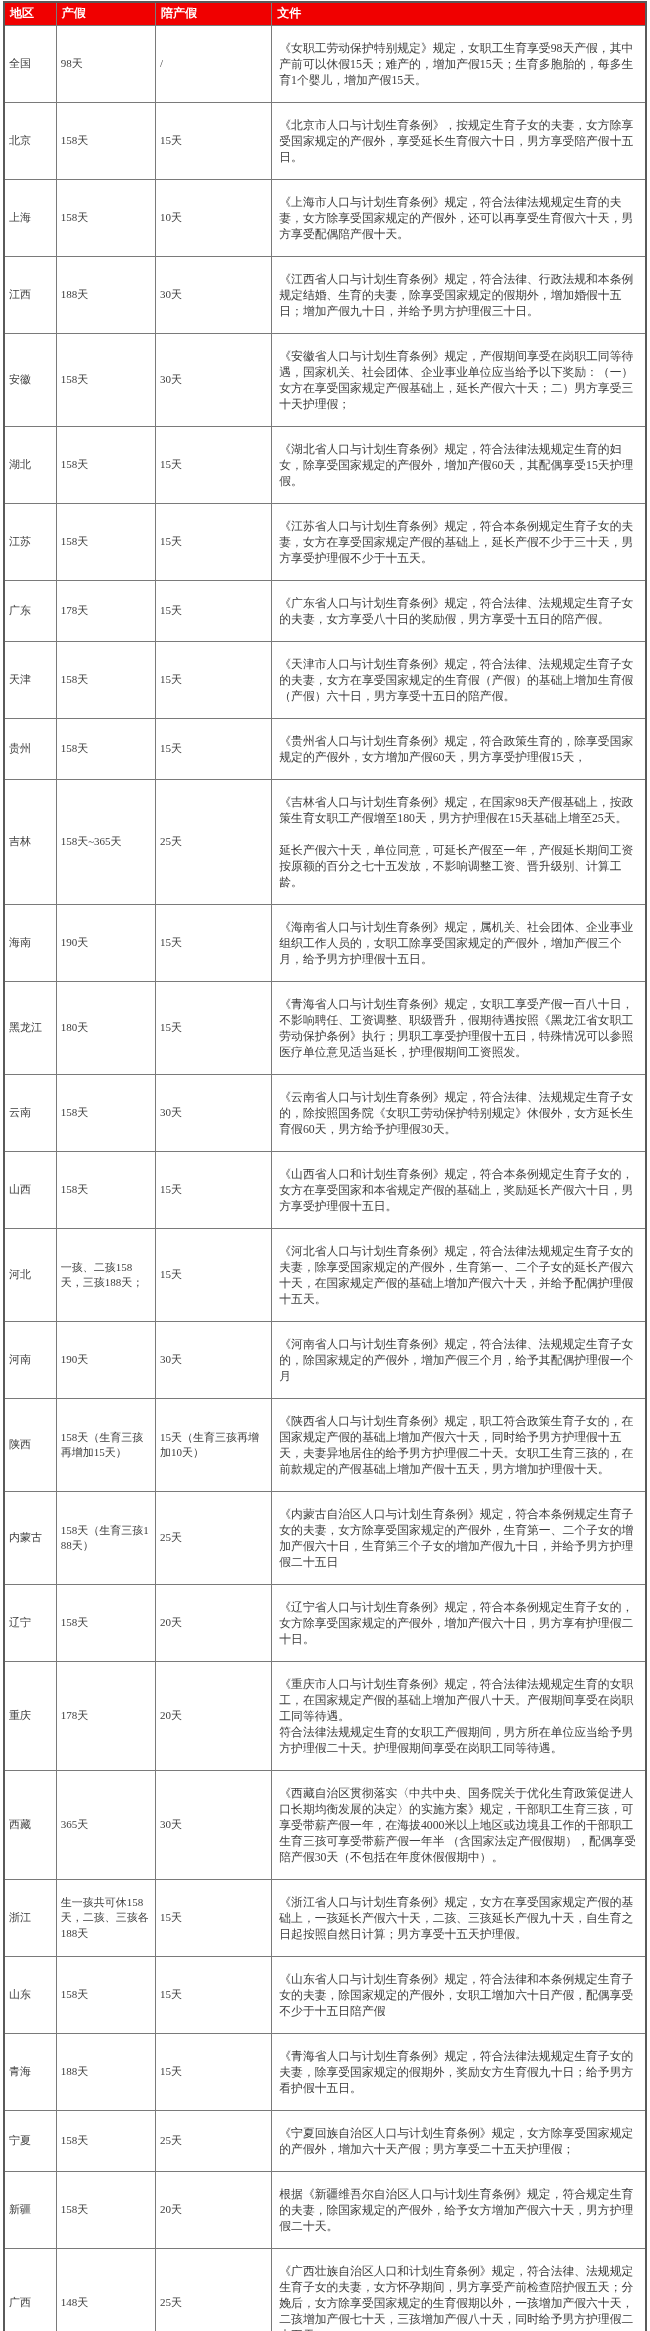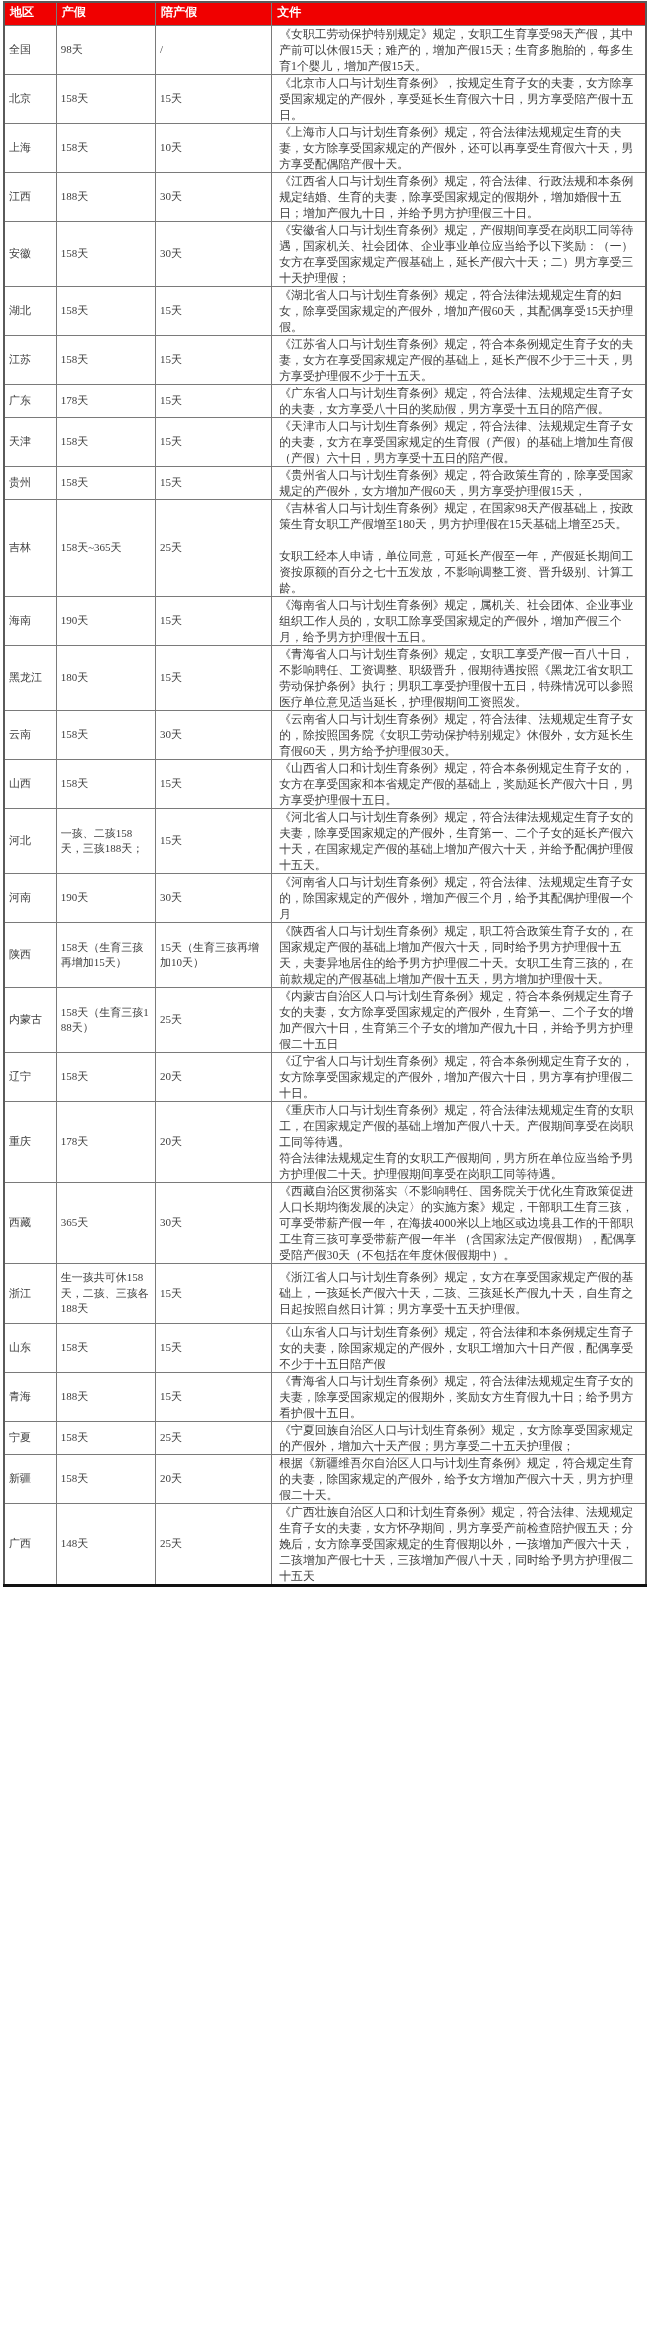--- a/index.html
+++ b/index.html
@@ -27,35 +27,34 @@
   col.c-document { width: 373px; }
   th {
     background: #f00000;
     color: #ffffff;
     font-weight: bold;
     font-size: 12px;
     text-align: left;
     padding: 3px 5px 4px 5px;
     border: 1px solid #7a7a7a;
     line-height: 15px;
-    font-family: Liberation Mono, monospace;
   }
   td {
     border: 1px solid #7a7a7a;
     vertical-align: middle;
     font-size: 11px;
     line-height: 15.5px;
     padding: 6px 4px;
     word-break: break-all;
     box-sizing: border-box;
   }
   td.doc {
     font-size: 11.8px;
     line-height: 16px;
-    padding: 0 7px;
+    padding: 14px 7px;
     white-space: pre-line;
   }
 </style>
 </head>
 <body>
 
 <div class="page">
   <table class="leave-table">
     <colgroup>
       <col class="c-region">
@@ -131,21 +130,21 @@
           <td>158天</td>
           <td>15天</td>
           <td class="doc">《贵州省人口与计划生育条例》规定，符合政策生育的，除享受国家规定的产假外，女方增加产假60天，男方享受护理假15天，</td>
         </tr>
         <tr>
           <td>吉林</td>
           <td>158天~365天</td>
           <td>25天</td>
           <td class="doc">《吉林省人口与计划生育条例》规定，在国家98天产假基础上，按政策生育女职工产假增至180天，男方护理假在15天基础上增至25天。
 
-女职工经本人申请，单位同意，可延长产假至一年，产假延长期间工资按原额的百分之七十五发放，不影响调整工资、晋升级别、计算工龄。</td>
+延长产假六十天，单位同意，可延长产假至一年，产假延长期间工资按原额的百分之七十五发放，不影响调整工资、晋升级别、计算工龄。</td>
         </tr>
         <tr>
           <td>海南</td>
           <td>190天</td>
           <td>15天</td>
           <td class="doc">《海南省人口与计划生育条例》规定，属机关、社会团体、企业事业组织工作人员的，女职工除享受国家规定的产假外，增加产假三个月，给予男方护理假十五日。</td>
         </tr>
         <tr>
           <td>黑龙江</td>
           <td>180天</td>
@@ -198,21 +197,21 @@
           <td>重庆</td>
           <td>178天</td>
           <td>20天</td>
           <td class="doc">《重庆市人口与计划生育条例》规定，符合法律法规规定生育的女职工，在国家规定产假的基础上增加产假八十天。产假期间享受在岗职工同等待遇。
 符合法律法规规定生育的女职工产假期间，男方所在单位应当给予男方护理假二十天。护理假期间享受在岗职工同等待遇。</td>
         </tr>
         <tr>
           <td>西藏</td>
           <td>365天</td>
           <td>30天</td>
-          <td class="doc">《西藏自治区贯彻落实〈不影响聘任、国务院关于优化生育政策促进人口长期均衡发展的决定〉的实施方案》规定，干部职工生育三孩，可享受带薪产假一年，在海拔4000米以上地区或边境县工作的干部职工生育三孩可享受带薪产假一年半 （含国家法定产假假期），配偶享受陪产假30天（不包括在年度休假假期中）。</td>
+          <td class="doc">《西藏自治区贯彻落实〈中共中央、国务院关于优化生育政策促进人口长期均衡发展的决定〉的实施方案》规定，干部职工生育三孩，可享受带薪产假一年，在海拔4000米以上地区或边境县工作的干部职工生育三孩可享受带薪产假一年半 （含国家法定产假假期），配偶享受陪产假30天（不包括在年度休假假期中）。</td>
         </tr>
         <tr>
           <td>浙江</td>
           <td>生一孩共可休158天，二孩、三孩各188天</td>
           <td>15天</td>
           <td class="doc">《浙江省人口与计划生育条例》规定，女方在享受国家规定产假的基础上，一孩延长产假六十天，二孩、三孩延长产假九十天，自生育之日起按照自然日计算；男方享受十五天护理假。</td>
         </tr>
         <tr>
           <td>山东</td>
           <td>158天</td>

